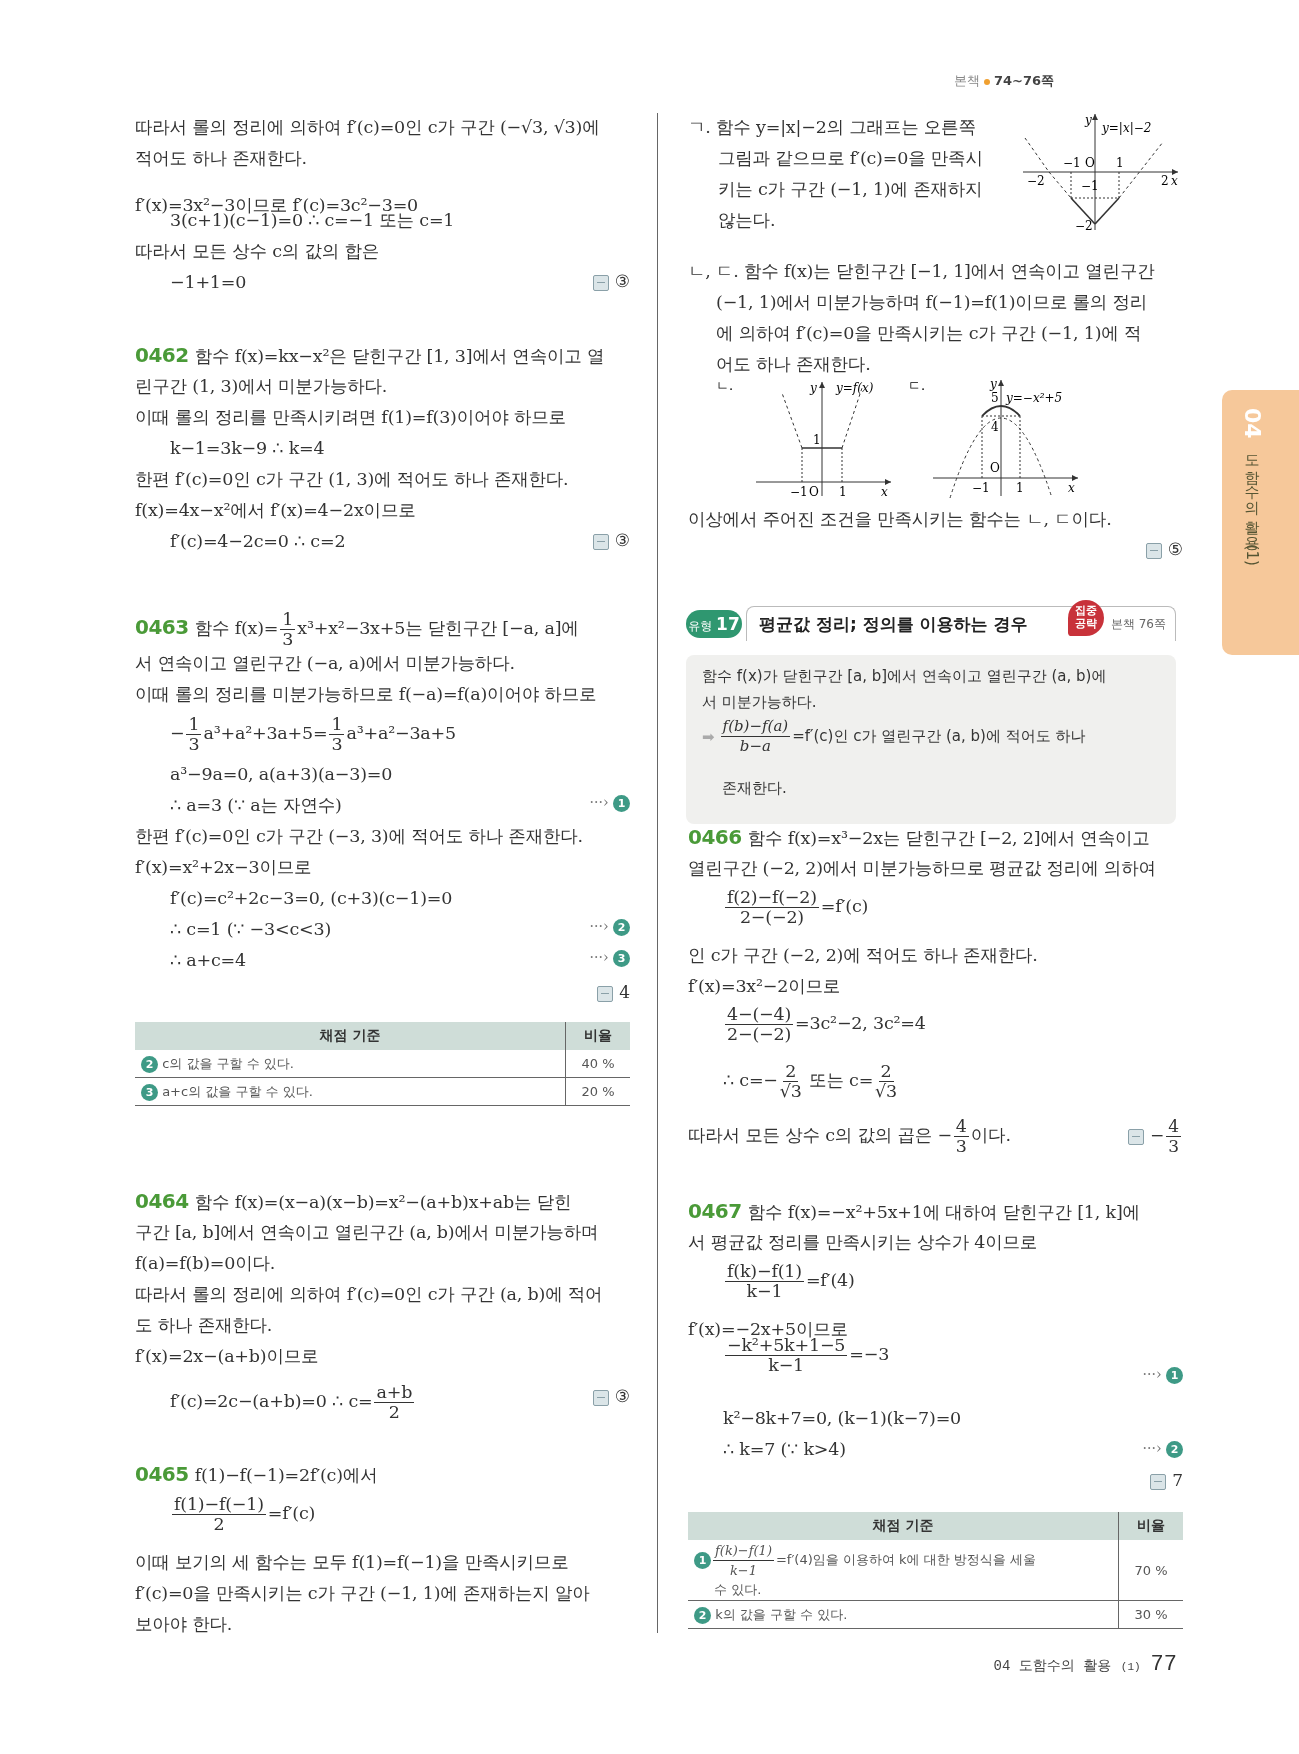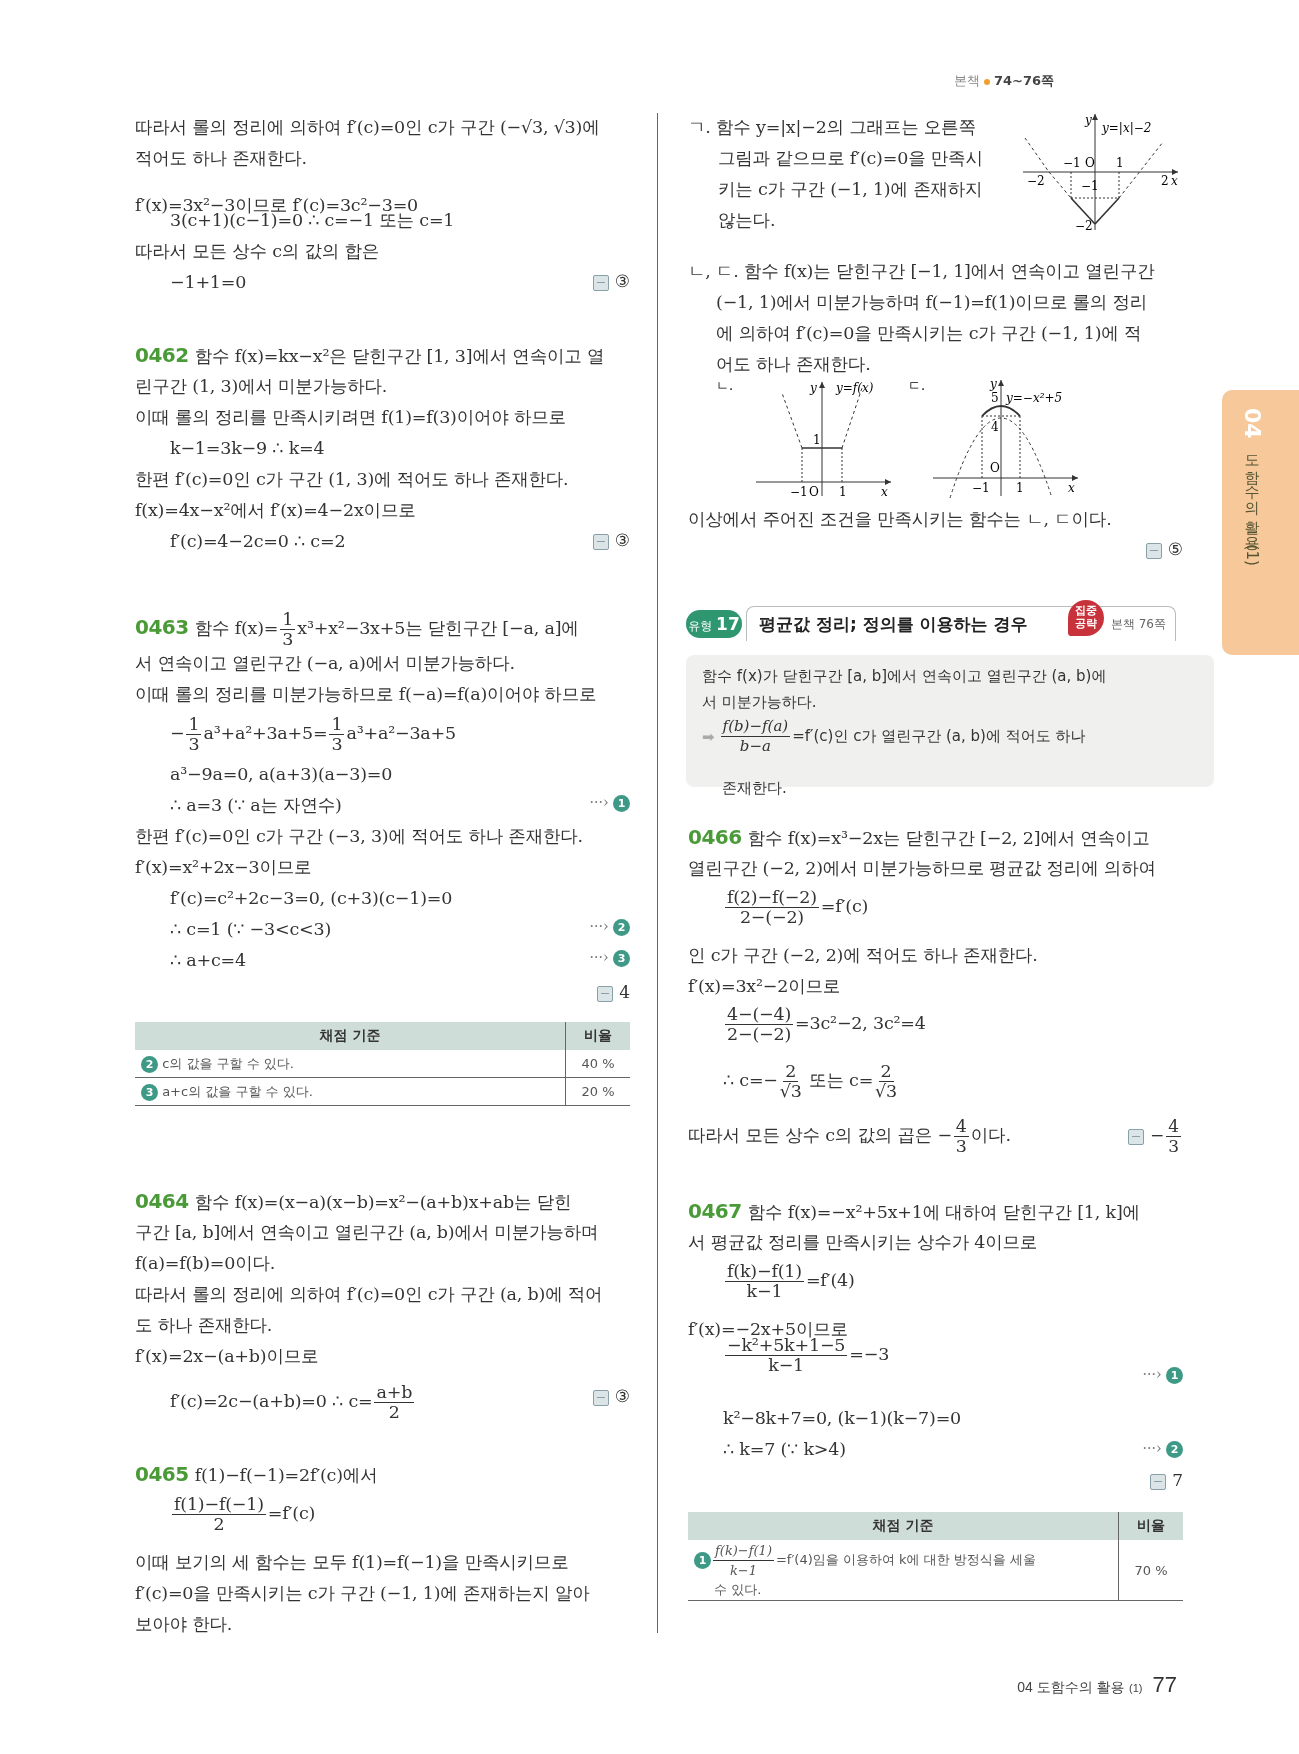--- a/index.html
+++ b/index.html
@@ -29,22 +29,22 @@
   table.grade{position:absolute;border-collapse:collapse;font-family:"DejaVu Sans",sans-serif;font-size:13px;color:#555;}
   table.grade th{background:#cfddd8;font-weight:bold;color:#333;height:26px;font-size:14px;}
   table.grade td{border-bottom:1px solid #666;height:27px;padding:0 6px;}
   table.grade .rc{border-left:1px solid #666;text-align:center;width:52px;}
   .type-bar{position:absolute;left:686px;top:606px;width:490px;height:36px;}
   .type-badge{position:absolute;left:0;top:4px;width:56px;height:28px;border-radius:14px;background:#2f9770;color:#fff;font-family:"DejaVu Sans",sans-serif;font-size:12px;line-height:28px;text-align:center;}
   .type-badge b{font-size:17px;}
   .type-title{position:absolute;left:60px;top:0;right:0;height:34px;border:1px solid #bbb;border-bottom:none;border-radius:8px 8px 0 0;font-family:"DejaVu Sans",sans-serif;font-weight:bold;font-size:17px;line-height:34px;padding-left:12px;color:#222;}
   .focus-badge{position:absolute;right:72px;top:-6px;width:36px;height:36px;border-radius:50% 50% 50% 10%;background:#c8323a;color:#fff;font-size:11px;line-height:13px;text-align:center;font-family:"DejaVu Sans",sans-serif;font-weight:bold;padding-top:4px;box-sizing:border-box;}
   .type-ref{position:absolute;right:10px;top:0;font-size:12px;color:#666;font-family:"DejaVu Sans",sans-serif;line-height:36px;}
-  .concept{position:absolute;left:686px;top:655px;width:490px;height:132px;background:#f0f0ee;border-radius:8px;font-family:"DejaVu Sans",sans-serif;font-size:15px;color:#333;padding-left:38px;}
-  .footer{position:absolute;right:122px;top:1652px;font-family:Liberation Sans, sans-serif;color:#444;margin-top:20px;}
+  .concept{position:absolute;left:686px;top:655px;width:490px;height:169px;background:#f0f0ee;border-radius:8px;font-family:"DejaVu Sans",sans-serif;font-size:15px;color:#333;}
+  .footer{position:absolute;right:122px;top:1652px;font-family:Liberation Mono, monospace;color:#444;}
   .footer .ft{font-size:14px;}
   .footer .pg{font-size:22px;margin-left:10px;color:#333;}
   svg text{font-family:"DejaVu Serif",serif;}
 </style>
 </head>
 <body>
 
 <div class="page">
 
   <div class="hdr">
@@ -295,20 +295,24 @@
             <th>채점 기준</th>
             <th class="rc">비율</th>
           </tr>
       <tr>
             <td style="height:60px;line-height:20px"><span class="stepc">1</span><span class="frac" style="font-family:'DejaVu Serif',serif;font-style:italic;font-size:13px">
                 <span class="n">f(k)−f(1)</span>
                 <span>k−1</span>
               </span><span>=f′(4)임을 이용하여 k에 대한 방정식을 세울</span><br><span style="padding-left:20px">수 있다.</span></td>
             <td class="rc">70 %</td>
           </tr>
+      <tr>
+            <td><span class="stepc">2</span> <span>k의 값을 구할 수 있다.</span></td>
+            <td class="rc">30 %</td>
+          </tr>
     </tbody>
       </table>
   </div>
 
   <div class="footer">
     <span class="ft">04 도함수의 활용</span> <span class="ft" style="font-size:11px">(1)</span><span class="pg">77</span>
   </div>
 </div>
 
 </body></html>

